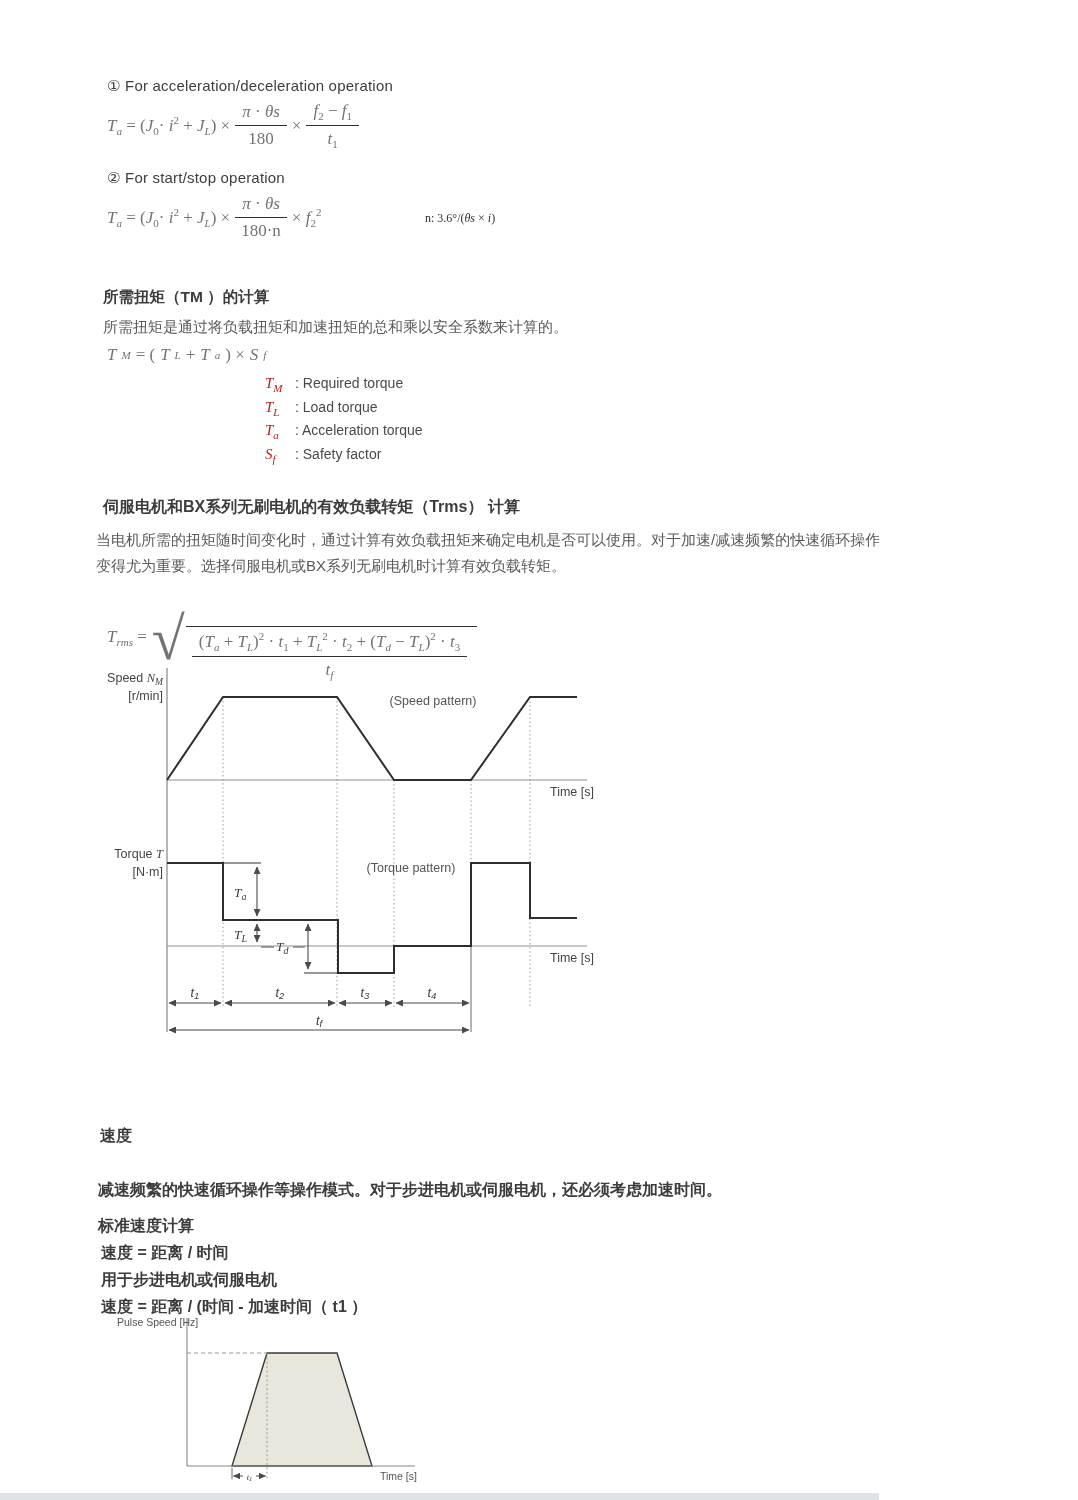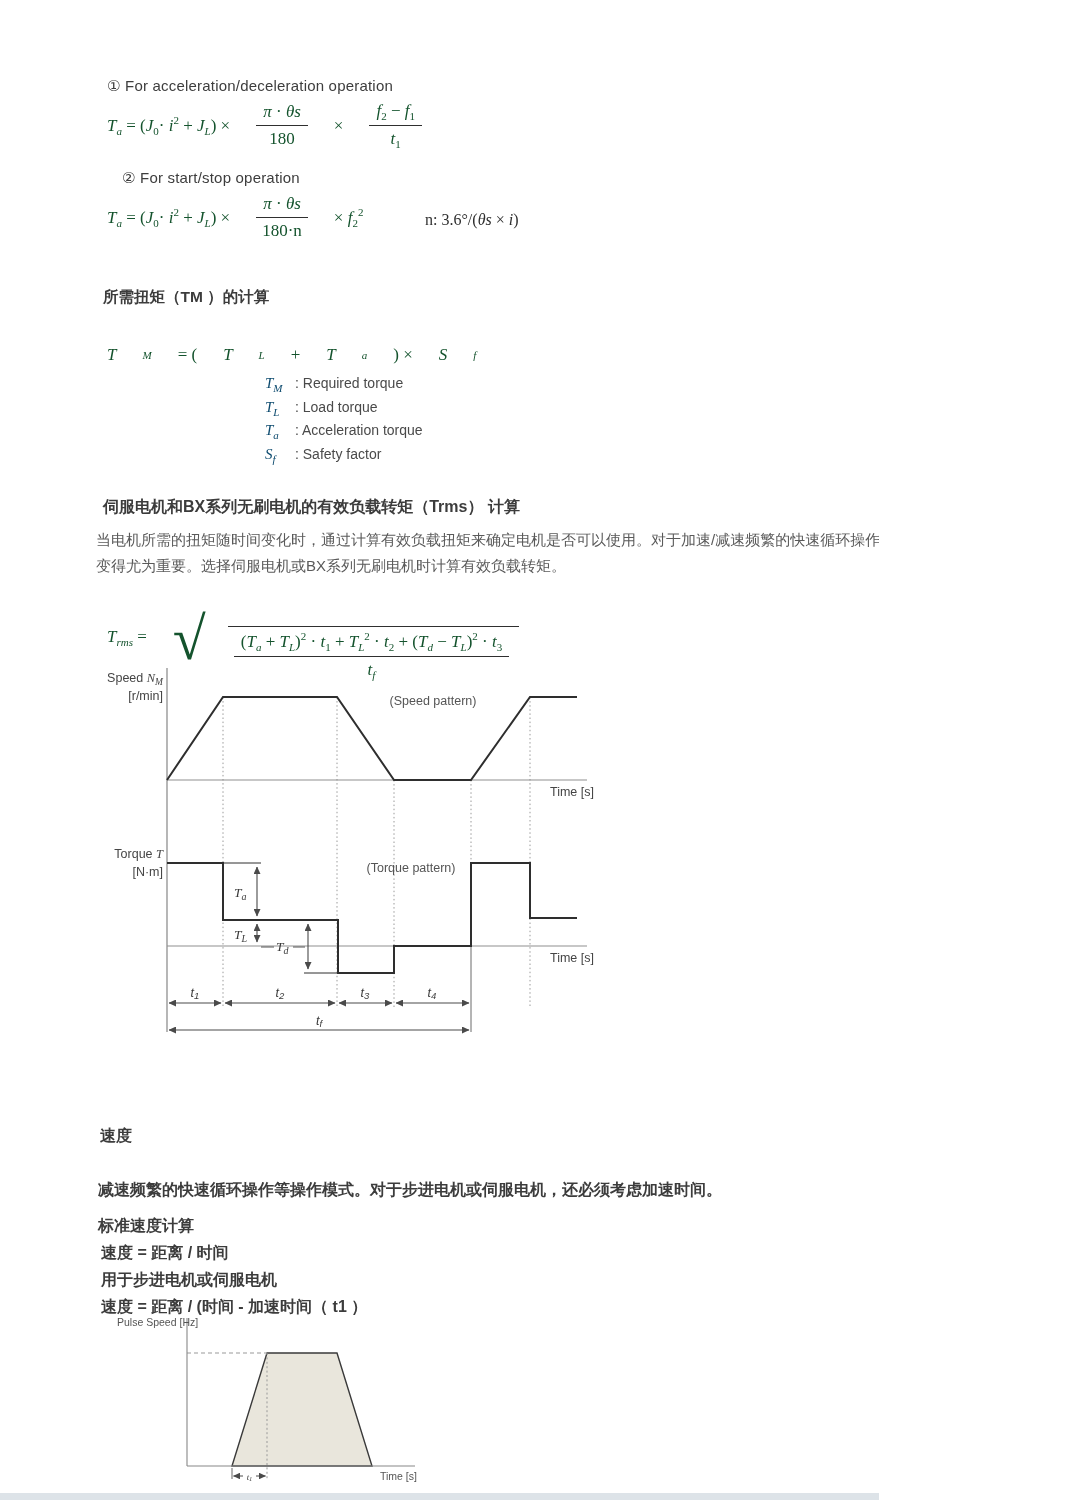--- a/index.html
+++ b/index.html
@@ -3,33 +3,33 @@
 <meta charset="utf-8">
 <style>
   html,body{margin:0;padding:0;background:#fff;}
   #page{position:relative;width:879px;height:1500px;background:#ffffff;overflow:hidden;
         font-family:"Liberation Sans","DejaVu Sans",sans-serif;text-decoration:underline;}
   .abs{position:absolute;}
   .en-head{font-size:15px;color:#3d3d3d;letter-spacing:.2px;}
   .zh-head{font-size:16px;font-weight:bold;color:#3c3c3c;}
   .zh-para{font-size:15px;color:#5a5a5a;line-height:26px;}
   .zh-bold{font-size:16px;font-weight:bold;color:#3c3c3c;line-height:27px;}
-  .formula{display:flex;align-items:center;gap:26px;font-family:"Liberation Serif","DejaVu Serif",serif;
-           font-size:17px;color:#14532d;font-style:normal;}
+  .formula{display:flex;align-items:center;gap:5px;font-family:"Liberation Serif","DejaVu Serif",serif;
+           font-size:17px;color:#737373;font-style:normal;}
   .formula i{font-style:italic;}
   sub{font-size:11px;}
   sup{font-size:11px;}
   .frac{display:inline-block;text-align:center;vertical-align:middle;}
   .frac .num{display:block;border-bottom:1.2px solid #2f2f2f;padding:0 7px 3px 7px;}
   .frac .den{display:block;padding-top:3px;}
   .sqrt{font-size:60px;line-height:52px;font-weight:400;transform:translateY(1px);margin-right:-4px;}
   .rad{border-top:1.6px solid #2f2f2f;padding:3px 10px 0 6px;margin-top:32px;}
   .legend-row{display:flex;font-size:14px;color:#4a4a4a;line-height:18.5px;}
-  .legend-sym{width:30px;font-family:"Liberation Serif","DejaVu Serif",serif;font-size:15px;color:#0c4a6e;}
-  .note{font-family:"Liberation Serif","DejaVu Serif",serif;font-size:16px;color:#2f2f2f;}
+  .legend-sym{width:30px;font-family:"Liberation Serif","DejaVu Serif",serif;font-size:15px;color:#b91c1c;}
+  .note{font-family:"Liberation Serif","DejaVu Serif",serif;font-size:12px;color:#2f2f2f;}
   .band{background:#dde3e8;}
   svg text{font-family:"Liberation Sans","DejaVu Sans",sans-serif;}
   .svar{font-family:"Liberation Serif","DejaVu Serif",serif;font-style:italic;}
 </style>
 </head>
 <body>
 
 <div id="page">
 
   <div class="abs en-head" style="left:107px;top:77px;">① For acceleration/deceleration operation</div>
@@ -39,32 +39,33 @@
       <span class="num"><i>π</i> · <i>θs</i></span>
       <span class="den">180</span>
     </span>
     <span>×</span>
     <span class="frac">
       <span class="num"><i>f</i><sub>2</sub> − <i>f</i><sub>1</sub></span>
       <span class="den"><i>t</i><sub>1</sub></span>
     </span>
   </div>
 
-  <div class="abs en-head" style="left:122px;top:169px;">② For start/stop operation</div>
+  <div class="abs en-head" style="left:107px;top:169px;">② For start/stop operation</div>
   <div class="abs formula" style="left:107px;top:194px;">
     <span><i>T</i><sub><i>a</i></sub> = (<i>J</i><sub>0</sub>· <i>i</i><sup>2</sup> + <i>J</i><sub><i>L</i></sub>) ×</span>
     <span class="frac">
       <span class="num"><i>π</i> · <i>θs</i></span>
       <span class="den">180·n</span>
     </span>
     <span>× <i>f</i><sub>2</sub><sup>2</sup></span>
   </div>
   <div class="abs note" style="left:425px;top:211px;">n: 3.6°/(<i>θs</i> × <i>i</i>)</div>
 
   <div class="abs zh-head" style="left:103px;top:287px;font-size:15.5px;">所需扭矩（TM ）的计算</div>
+  <div class="abs zh-para" style="left:103px;top:314px;">所需扭矩是通过将负载扭矩和加速扭矩的总和乘以安全系数来计算的。</div>
   <div class="abs formula" style="left:107px;top:345px;"><i>T</i><sub><i>M</i></sub> = (<i>T</i><sub><i>L</i></sub> + <i>T</i><sub><i>a</i></sub>) × <i>S</i><sub><i>f</i></sub></div>
   <div class="abs" style="left:265px;top:374px;">
     <div class="legend-row">
       <span class="legend-sym"><i>T</i><sub><i>M</i></sub></span>
       <span>: Required torque</span>
     </div>
     <div class="legend-row">
       <span class="legend-sym"><i>T</i><sub><i>L</i></sub></span>
       <span>: Load torque</span>
     </div>

